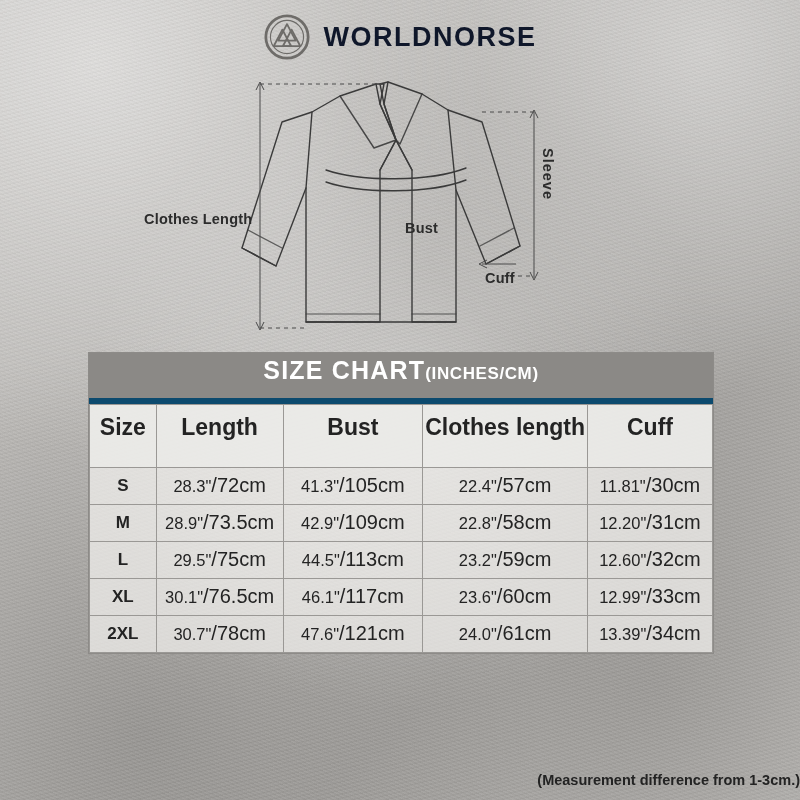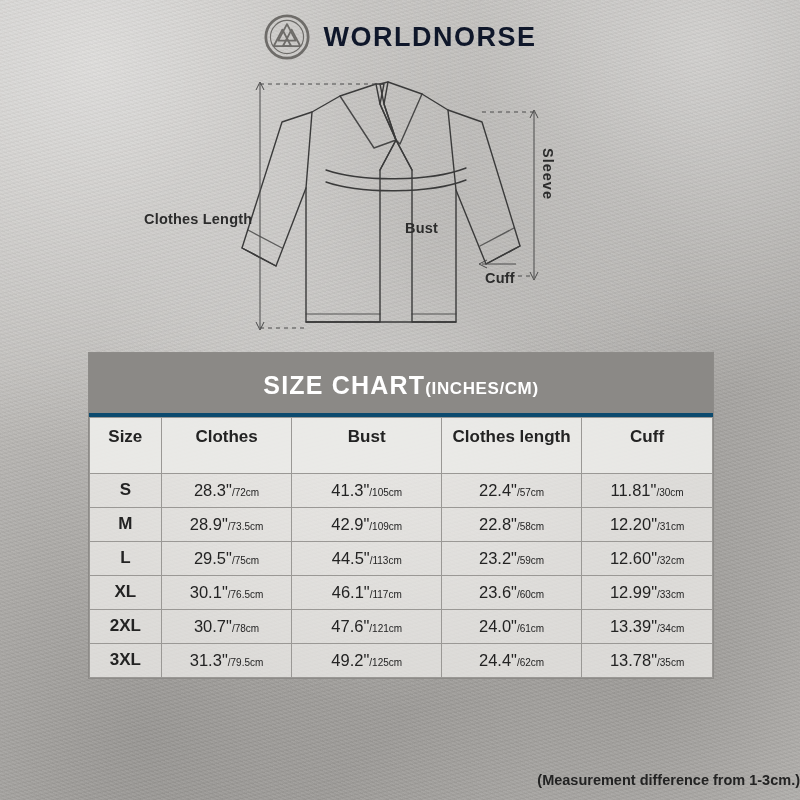--- a/index.html
+++ b/index.html
@@ -100,54 +100,54 @@
     left: 88px;
     top: 352px;
     width: 624px;
     border: 1px solid #8d8b88;
     background: rgba(255,255,255,0.0);
   }
   .chart-title {
     background: #8b8986;
     color: #ffffff;
     text-align: center;
-    padding: 18px 0 13px;
+    padding: 3px 0 13px;
     font-size: 25px;
     font-weight: bold;
     letter-spacing: 1.2px;
-    border-bottom: 4px solid #0c4a6e;
+    border-bottom: 6px solid #0c4a6e;
   }
   .chart-title .units {
     font-size: 17px;
     letter-spacing: .6px;
   }
   table {
     border-collapse: collapse;
     width: 100%;
     background: rgba(242,241,239,0.72);
   }
   th, td {
     border: 1px solid #9a9895;
     text-align: center;
     color: #232323;
     font-size: 16.5px;
     padding: 6px 2px 7px;
     white-space: nowrap;
   }
   thead th {
-    font-size: 17px;
+    font-size: 23px;
     font-weight: bold;
     padding: 9px 2px 26px;
     background: rgba(236,235,233,0.72);
   }
   tbody td:first-child {
     font-weight: bold;
     font-size: 17px;
   }
-  td .cm { font-size: 10px; }
+  td .cm { font-size: 20px; }
   col.c-size   { width: 11.5%; }
   col.c-length { width: 21%; }
   col.c-bust   { width: 24%; }
   col.c-sleeve { width: 22.5%; }
   col.c-cuff   { width: 21%; }
 
   .footnote {
     position: absolute;
     left: 0;
     right: 0;
@@ -254,21 +254,21 @@
       <colgroup>
         <col class="c-size">
           <col class="c-length">
           <col class="c-bust">
           <col class="c-sleeve">
           <col class="c-cuff">
       </colgroup>
       <thead>
         <tr>
           <th>Size</th>
-          <th>Clothes</th>
+          <th>Length</th>
           <th>Bust</th>
           <th>Clothes length</th>
           <th>Cuff</th>
         </tr>
       </thead>
       <tbody>
           <tr>
             <td><span>S</span></td>
             <td><span>28.3"</span><span class="cm">/72cm</span></td>
             <td><span>41.3"</span><span class="cm">/105cm</span></td>
@@ -296,25 +296,18 @@
             <td><span>23.6"</span><span class="cm">/60cm</span></td>
             <td><span>12.99"</span><span class="cm">/33cm</span></td>
           </tr>
           <tr>
             <td><span>2XL</span></td>
             <td><span>30.7"</span><span class="cm">/78cm</span></td>
             <td><span>47.6"</span><span class="cm">/121cm</span></td>
             <td><span>24.0"</span><span class="cm">/61cm</span></td>
             <td><span>13.39"</span><span class="cm">/34cm</span></td>
           </tr>
-          <tr>
-            <td><span>3XL</span></td>
-            <td><span>31.3"</span><span class="cm">/79.5cm</span></td>
-            <td><span>49.2"</span><span class="cm">/125cm</span></td>
-            <td><span>24.4"</span><span class="cm">/62cm</span></td>
-            <td><span>13.78"</span><span class="cm">/35cm</span></td>
-          </tr>
         </tbody>
     </table>
   </div>
 
   <div class="footnote">(Measurement difference from 1-3cm.)</div>
 </div>
 
 </body></html>

